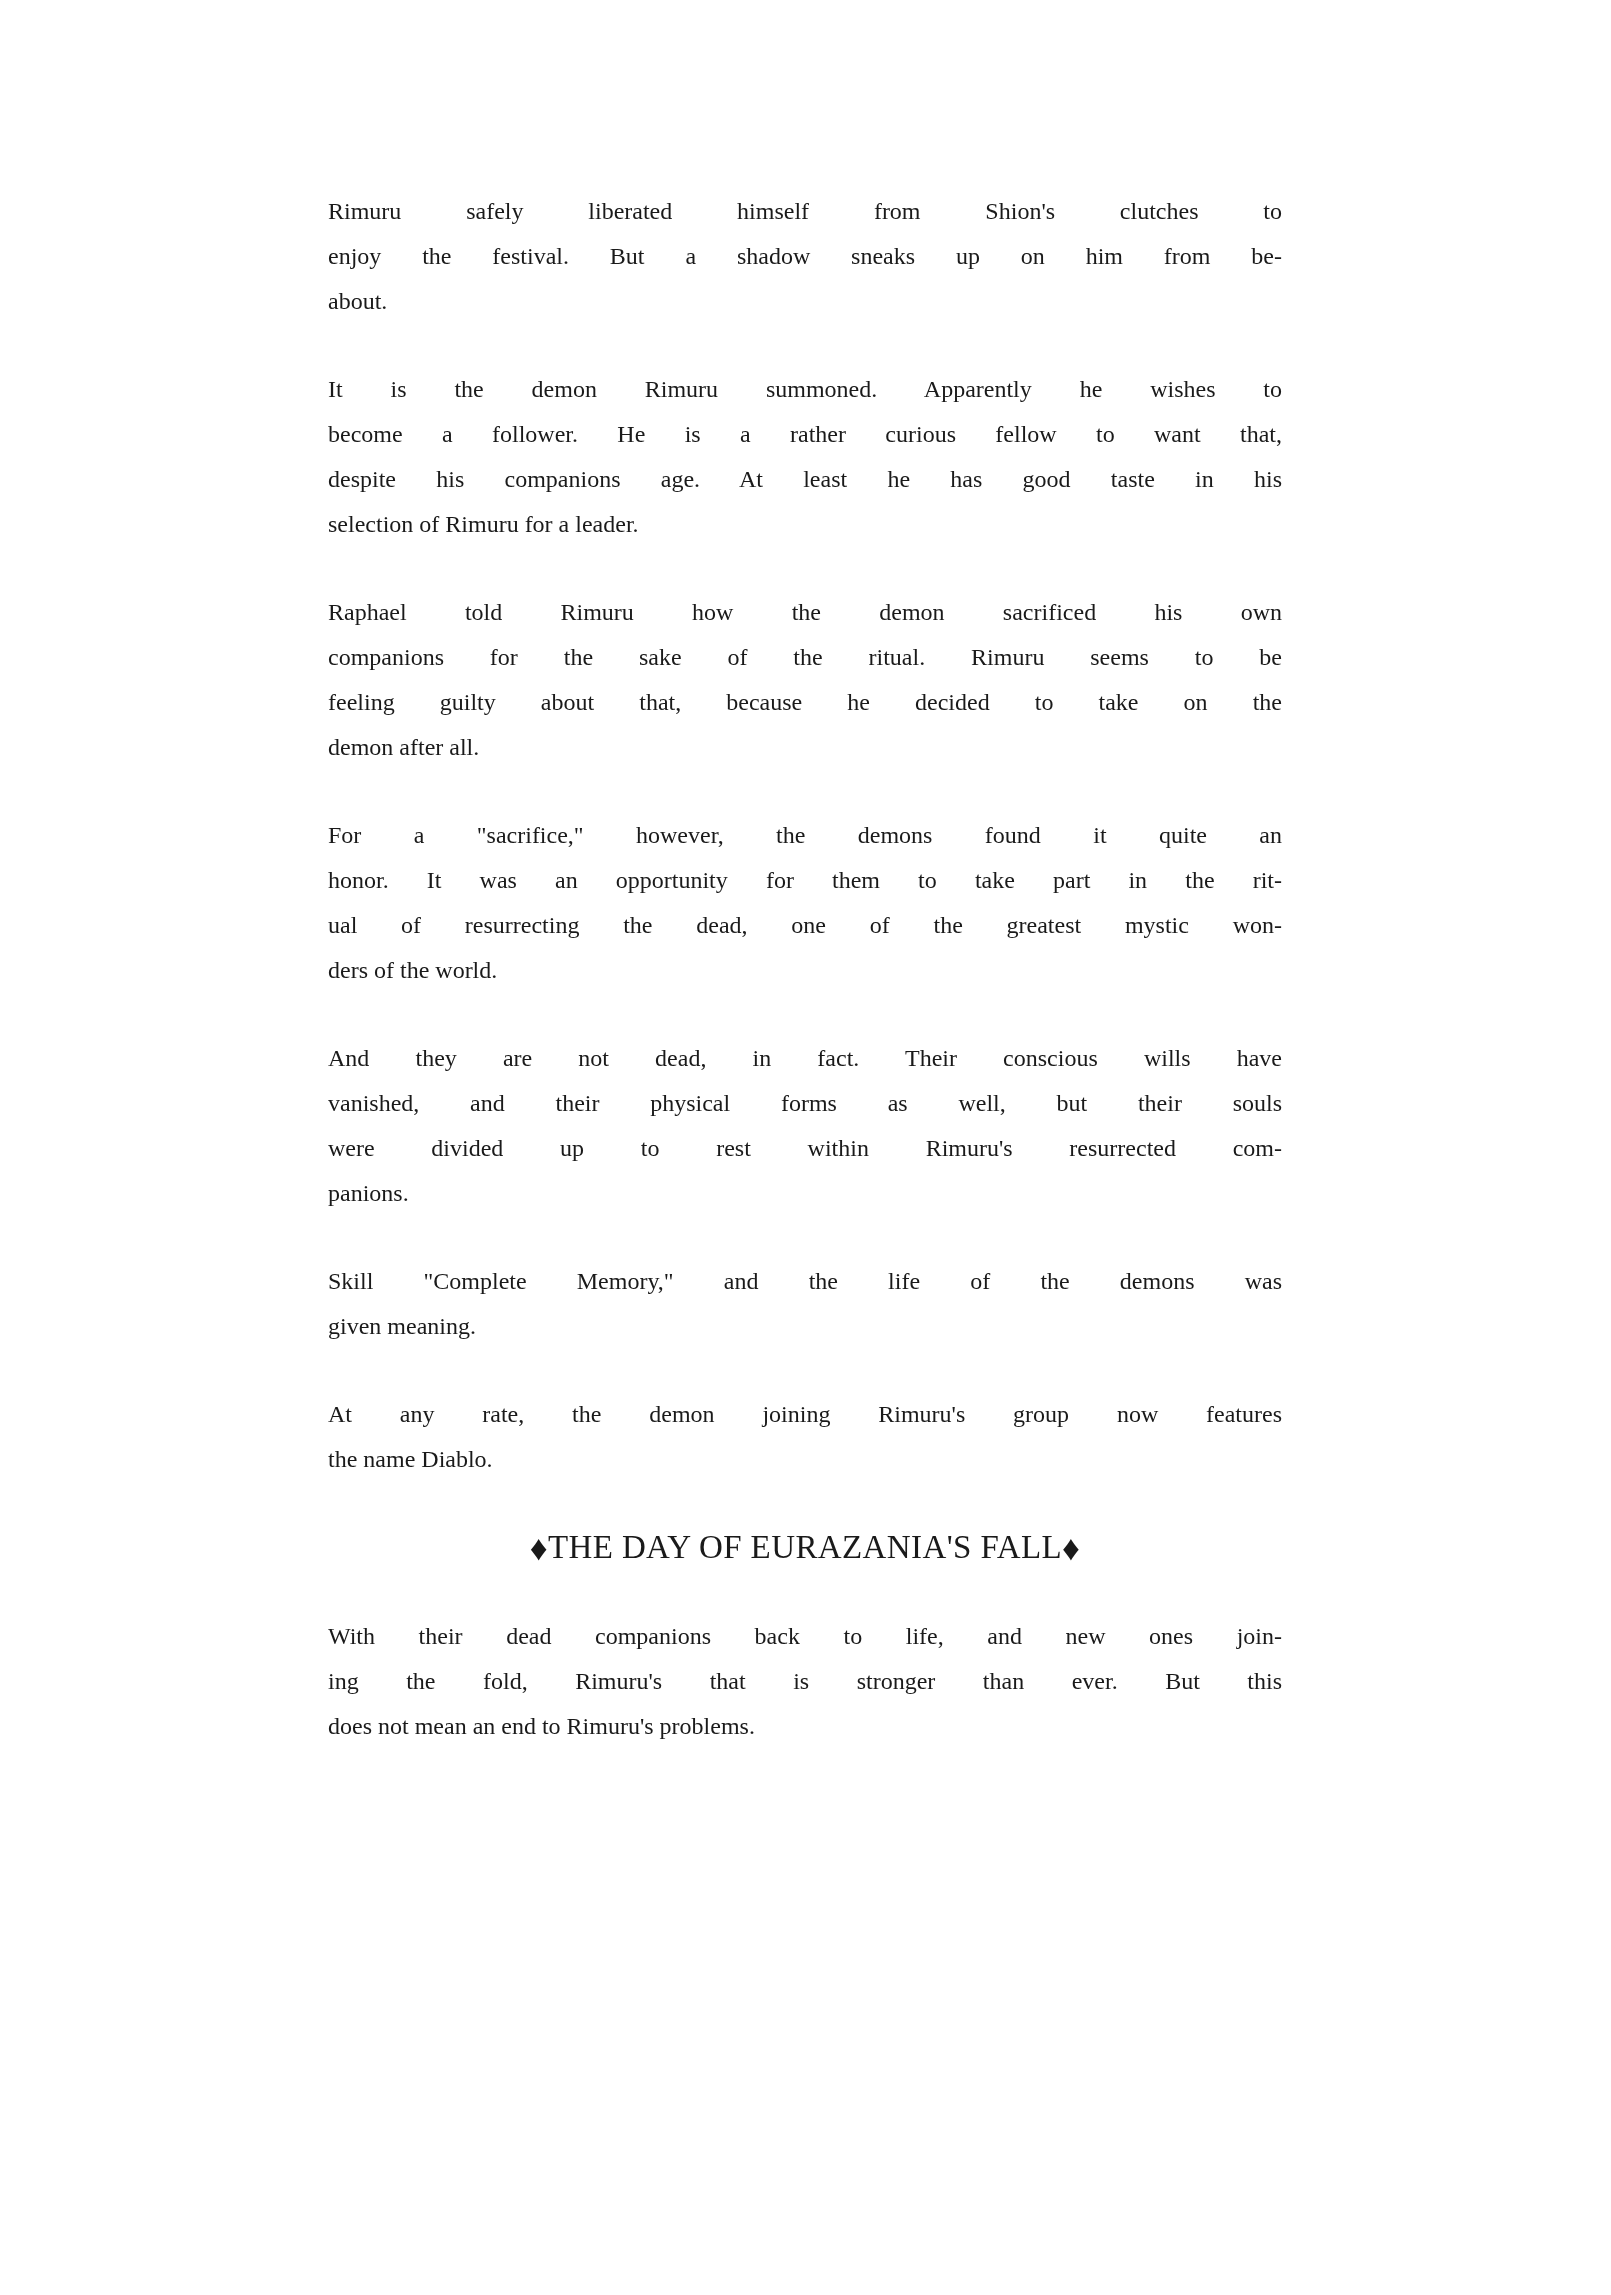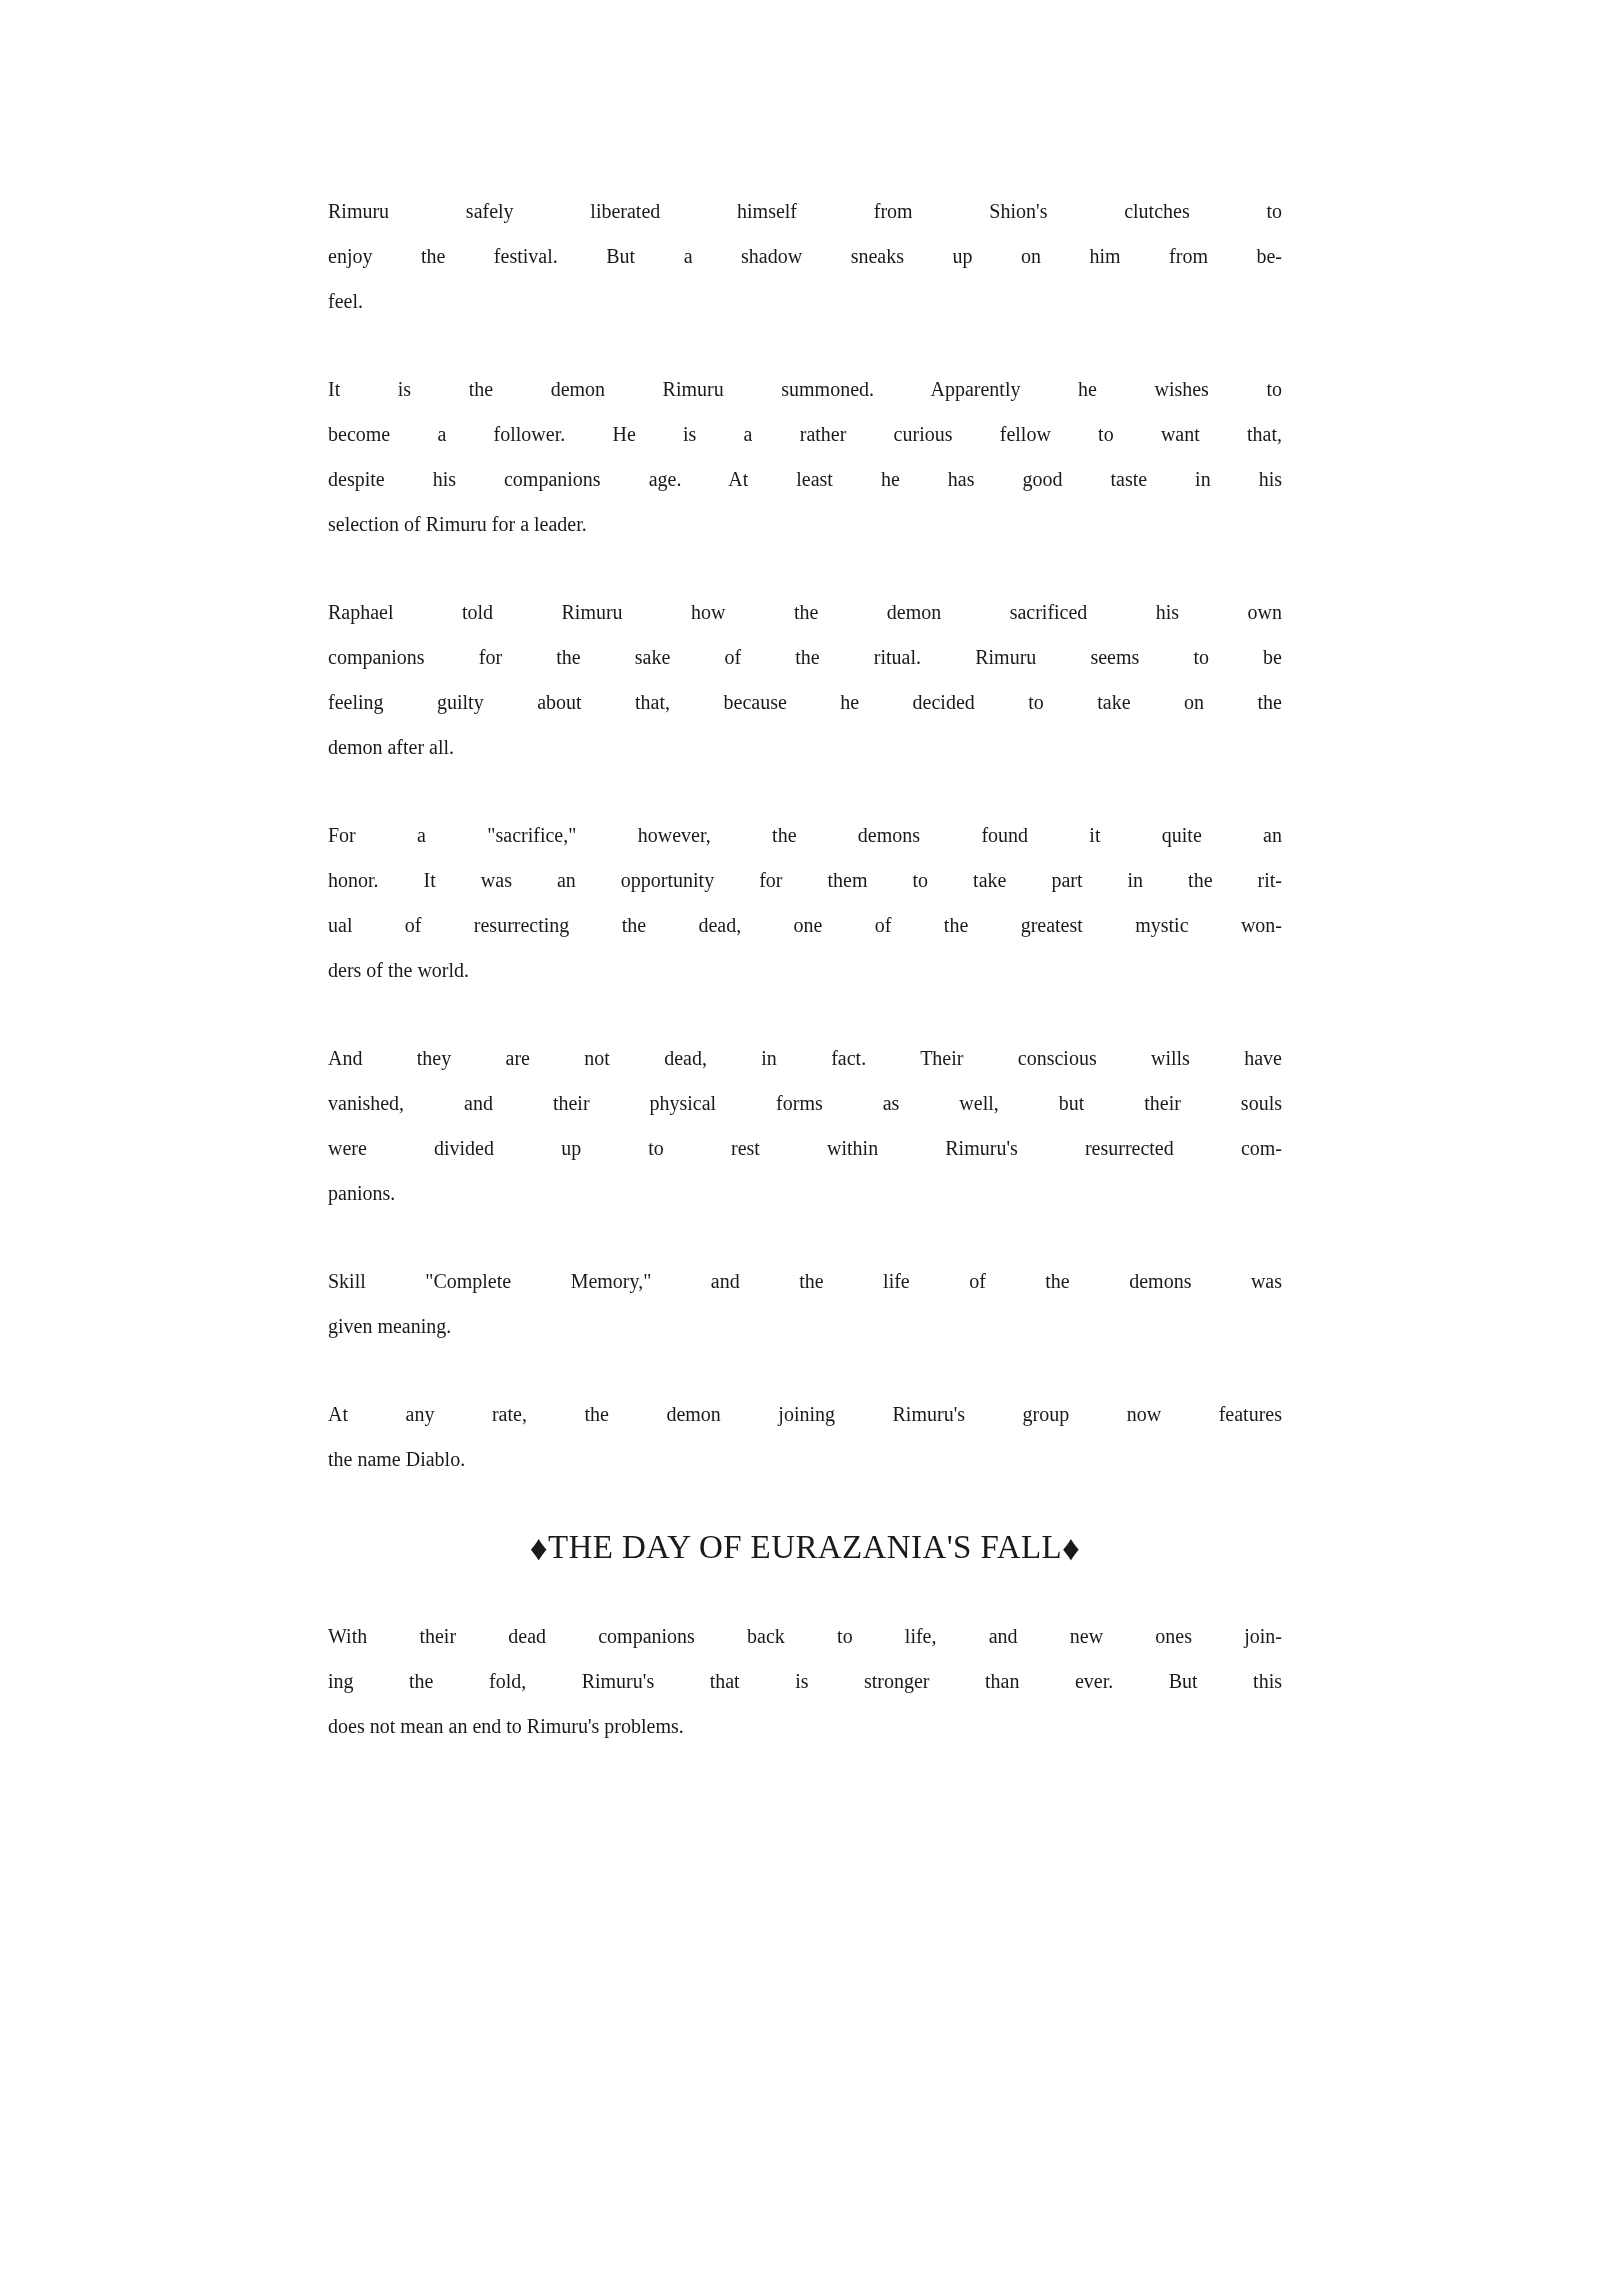--- a/index.html
+++ b/index.html
@@ -16,21 +16,21 @@
     overflow: hidden;
   }
   .text-block {
     position: absolute;
     left: 328px; top: 189px;
     width: 954px;
   }
   .para { margin: 0 0 43px 0; padding: 0; }
   .pline {
     display: block;
-    font-size: 20px;
+    font-size: 24px;
     line-height: 45px;
     height: 45px;
     overflow: hidden;
     text-align: justify;
     text-align-last: justify;
     white-space: normal;
   }
   .pline.last {
     text-align: left;
     text-align-last: left;
@@ -52,21 +52,21 @@
 </style>
 </head>
 <body>
 
 <div class="page">
   <div class="text-block">
 
     <p class="para">
       <span class="pline">Rimuru safely liberated himself from Shion's clutches to</span>
       <span class="pline">enjoy the festival. But a shadow sneaks up on him from be-</span>
-      <span class="pline last">feel.</span>
+      <span class="pline last">about.</span>
     </p>
 
     <p class="para">
       <span class="pline">It is the demon Rimuru summoned. Apparently he wishes to</span>
       <span class="pline">become a follower. He is a rather curious fellow to want that,</span>
       <span class="pline">despite his companions age. At least he has good taste in his</span>
       <span class="pline last">selection of Rimuru for a leader.</span>
     </p>
 
     <p class="para">

